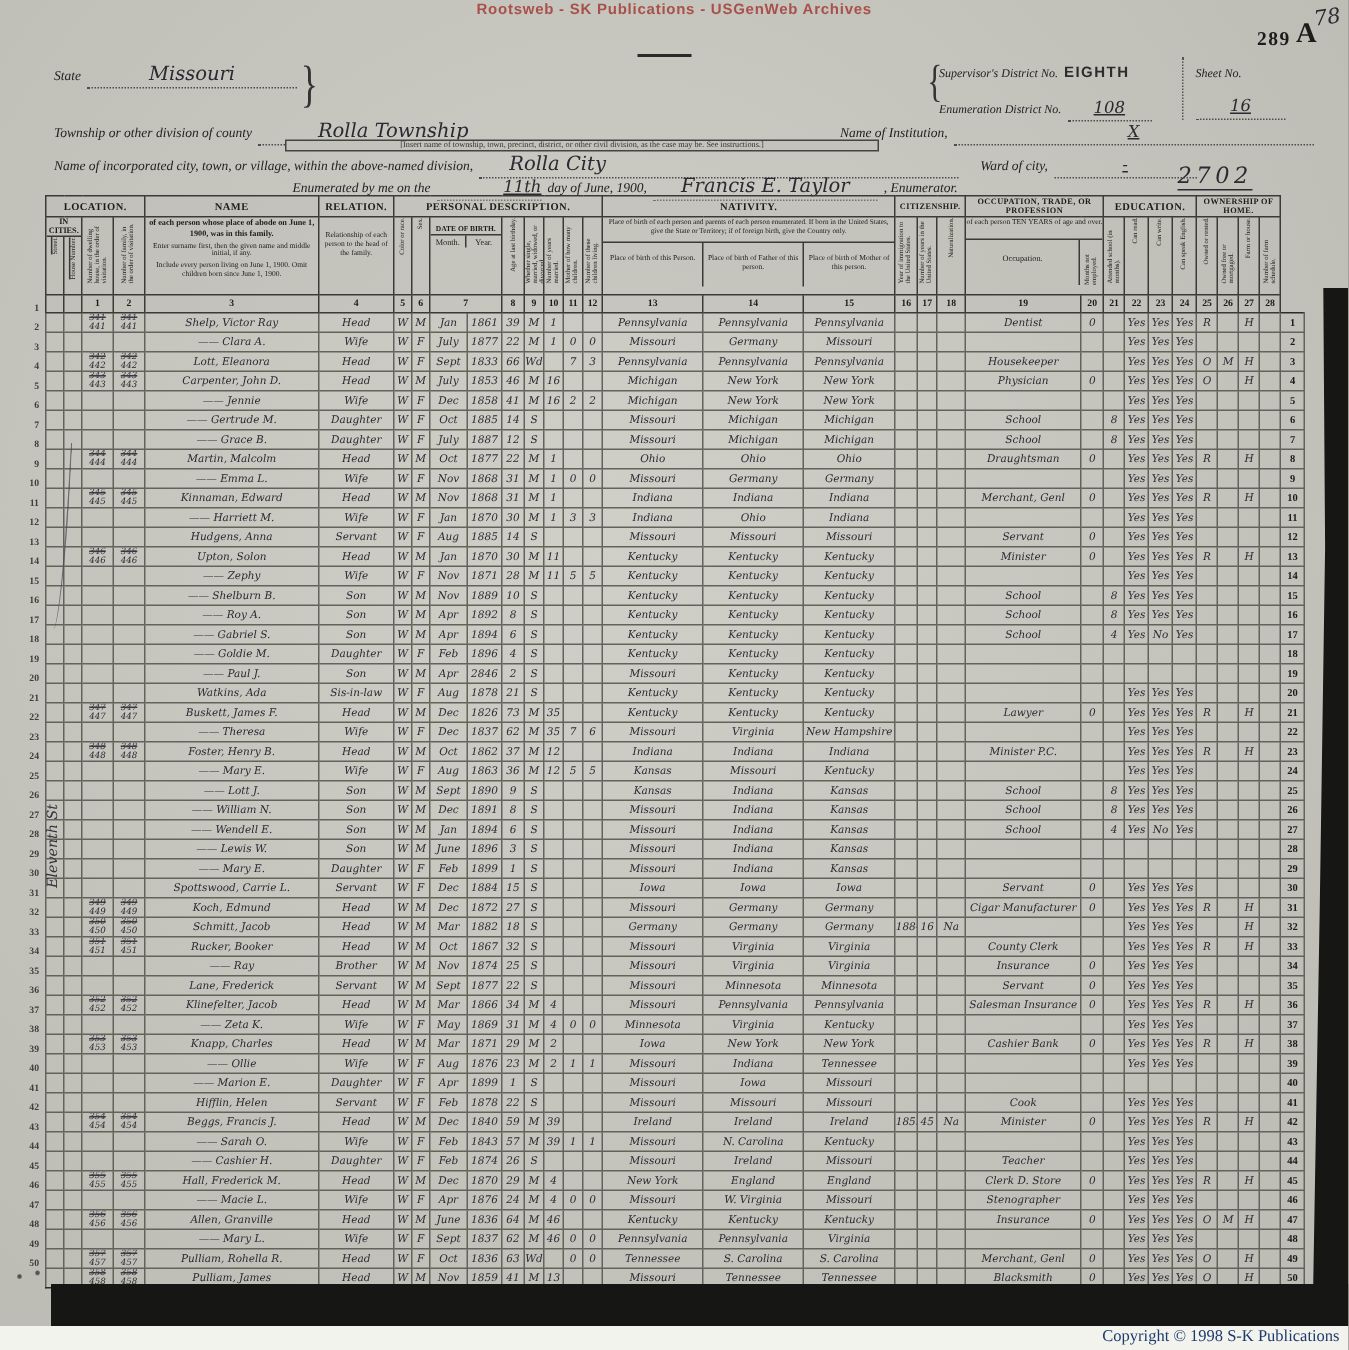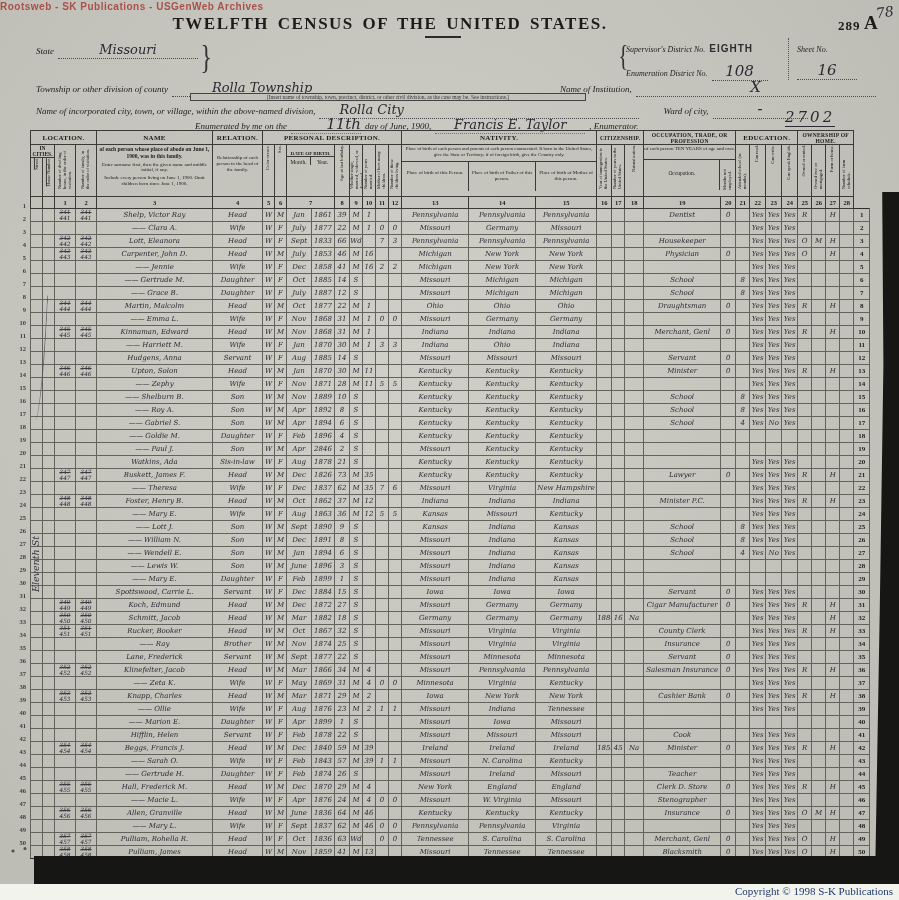--- a/index.html
+++ b/index.html
@@ -1,21 +1,21 @@
 <!DOCTYPE html>
 <html><head>
 <meta charset="utf-8">
 <style>
   html,body{margin:0;padding:0;background:#888;}
   .page{position:relative;width:899px;height:900px;background:#c8c7bf;overflow:hidden;
         font-family:"Liberation Serif",serif;color:#1c1c1a;}
   .page::before{content:"";position:absolute;inset:0;
         background:radial-gradient(ellipse at 45% 40%, rgba(255,255,255,.14), rgba(0,0,0,.05) 85%);pointer-events:none;}
   
-  .watermark{position:absolute;top:1px;left:0;width:100%;text-align:left;
+  .watermark{position:absolute;top:1px;left:0;width:100%;text-align:center;
         font-family:"Liberation Sans",sans-serif;font-size:10px;font-weight:bold;color:#a8514b;letter-spacing:.5px;}
   .census-title{position:absolute;top:14px;left:0;width:780px;text-align:center;
         font-size:17px;font-weight:bold;letter-spacing:1.5px;word-spacing:3px;}
   .pageno{position:absolute;top:18px;left:838px;font-size:13px;font-weight:bold;letter-spacing:1px;}
   .series-letter{position:absolute;top:12px;left:864px;font-size:19px;font-weight:bold;}
   .hw{font-family:"DejaVu Serif",serif;font-style:italic;color:#2a2a33;}
   .hw-page{position:absolute;top:4px;left:876px;font-size:14px;transform:rotate(-8deg);}
   .title-rule{position:absolute;top:36px;left:425px;width:36px;border-top:2px solid #2a2a28;}
   .schedule-title{position:absolute;top:40px;left:230px;width:420px;text-align:center;
         font-size:20px;font-weight:bold;letter-spacing:.5px;}
@@ -29,21 +29,21 @@
   .dist-brace{position:absolute;left:-10px;top:0;font-size:30px;color:#333;transform:scaleX(.7);}
   .dist-line{white-space:nowrap;}
   .stamp{font-family:"Liberation Sans",sans-serif;font-weight:bold;font-size:10px;letter-spacing:1px;color:#2d2d2d;}
   .sheet-block{position:absolute;top:38px;left:788px;width:86px;border-left:1px dotted #555;padding-left:8px;}
   .township-row{position:absolute;top:78px;left:36px;width:840px;white-space:nowrap;}
   .township-note{position:absolute;top:93px;left:190px;width:390px;text-align:center;font-size:5.5px;color:#333;
         border:1px solid #444;background:#c4c3bb;padding:0 2px;}
   .city-row{position:absolute;top:100px;left:36px;width:840px;white-space:nowrap;}
   .enum-row{position:absolute;top:115px;left:195px;width:560px;white-space:nowrap;}
   .hw-lg{font-size:13px;}
-  .hw-md{font-size:15px;}
+  .hw-md{font-size:11px;text-decoration:underline;}
   .stamp-num{position:absolute;top:108px;left:785px;font-size:15px;letter-spacing:3px;border-bottom:1px solid #2a2a33;}
   
   table.census{position:absolute;top:130px;left:30px;border-collapse:collapse;table-layout:fixed;
         width:839px;background:transparent;}
   table.census th, table.census td{border:1px solid #63635c;padding:0;overflow:hidden;
         font-size:7px;text-align:center;vertical-align:middle;}
   table.census thead th{border-color:#3a3a36;background:rgba(190,189,180,.35);}
   tr.h-group{height:14px;}
   tr.h-group th{font-size:7px;font-weight:bold;letter-spacing:.3px;}
   tr.h-group th.sm{font-size:5.5px;}
@@ -104,21 +104,20 @@
   .dust{position:absolute;top:845px;left:4px;width:30px;height:12px;
         background:radial-gradient(circle at 30% 50%, #55554e 1px, transparent 2px),
                    radial-gradient(circle at 70% 30%, #55554e 1px, transparent 2px);}
 </style>
 </head>
 <body>
 
 <div class="page">
 
   <div class="watermark">Rootsweb - SK Publications - USGenWeb Archives</div>
-  <div class="census-title">TWELFTH CENSUS OF THE UNITED STATES.</div>
   <div class="pageno">289</div>
   <div class="series-letter">A</div>
   <div class="hw hw-page">78</div>
   <div class="title-rule"></div>
 
   <div class="state-row">
     <span class="lbl">State</span>
     <span class="dotline" style="width:140px;text-align:center;"><span class="hw hw-lg">Missouri</span></span>
   </div>
   <div class="brace-big">}</div>
@@ -143,21 +142,21 @@
     <span class="lbl">Township or other division of county</span>
     <span class="dotline" style="width:330px;text-align:left;padding-left:40px;"><span class="hw hw-lg">Rolla Township</span></span>
     <span class="lbl" style="margin-left:14px;">Name of Institution,</span>
     <span class="dotline" style="width:240px;text-align:center;"><span class="hw hw-md">X</span></span>
   </div>
   <div class="township-note">[Insert name of township, town, precinct, district, or other civil division, as the case may be. See instructions.]</div>
 
   <div class="city-row">
     <span class="lbl">Name of incorporated city, town, or village, within the above-named division,</span>
     <span class="dotline" style="width:300px;text-align:left;padding-left:20px;"><span class="hw hw-lg">Rolla City</span></span>
-    <span class="lbl" style="margin-left:20px;">Ward of city,</span>
+    <span class="lbl" style="margin-left:10px;">Ward of city,</span>
     <span class="dotline" style="width:95px;text-align:center;"><span class="hw hw-md">-</span></span>
   </div>
 
   <div class="enum-row">
     <span class="lbl">Enumerated by me on the</span>
     <span class="dotline" style="width:70px;text-align:right;"><span class="hw hw-md">11th</span></span>
     <span class="lbl">day of June, 1900,</span>
     <span class="dotline" style="width:150px;text-align:center;"><span class="hw hw-lg">Francis E. Taylor</span></span>
     <span class="lbl">, Enumerator.</span>
   </div>
@@ -1904,21 +1903,21 @@
           <td class="c-hwc"></td>
           <td class="c-hwc"></td>
           <td class="c-hwc"></td>
           <td class="c-lineno"><span>43</span></td>
         </tr>
         <tr>
           <td class="c-street"></td>
           <td class="c-house"></td>
           <td class=""></td>
           <td class=""></td>
-          <td class="c-name"><span class="hwv">—— Gertrude H.</span></td>
+          <td class="c-name"><span class="hwv">—— Cashier H.</span></td>
           <td class="c-rel"><span class="hwv">Daughter</span></td>
           <td class="c-hwc"><span class="hwv">W</span></td>
           <td class="c-hwc"><span class="hwv">F</span></td>
           <td class="c-hwc"><span class="hwv">Feb</span></td>
           <td class="c-hwc"><span class="hwv">1874</span></td>
           <td class="c-hwc"><span class="hwv">26</span></td>
           <td class="c-hwc"><span class="hwv">S</span></td>
           <td class="c-hwc"></td>
           <td class="c-hwc"></td>
           <td class="c-hwc"></td>

